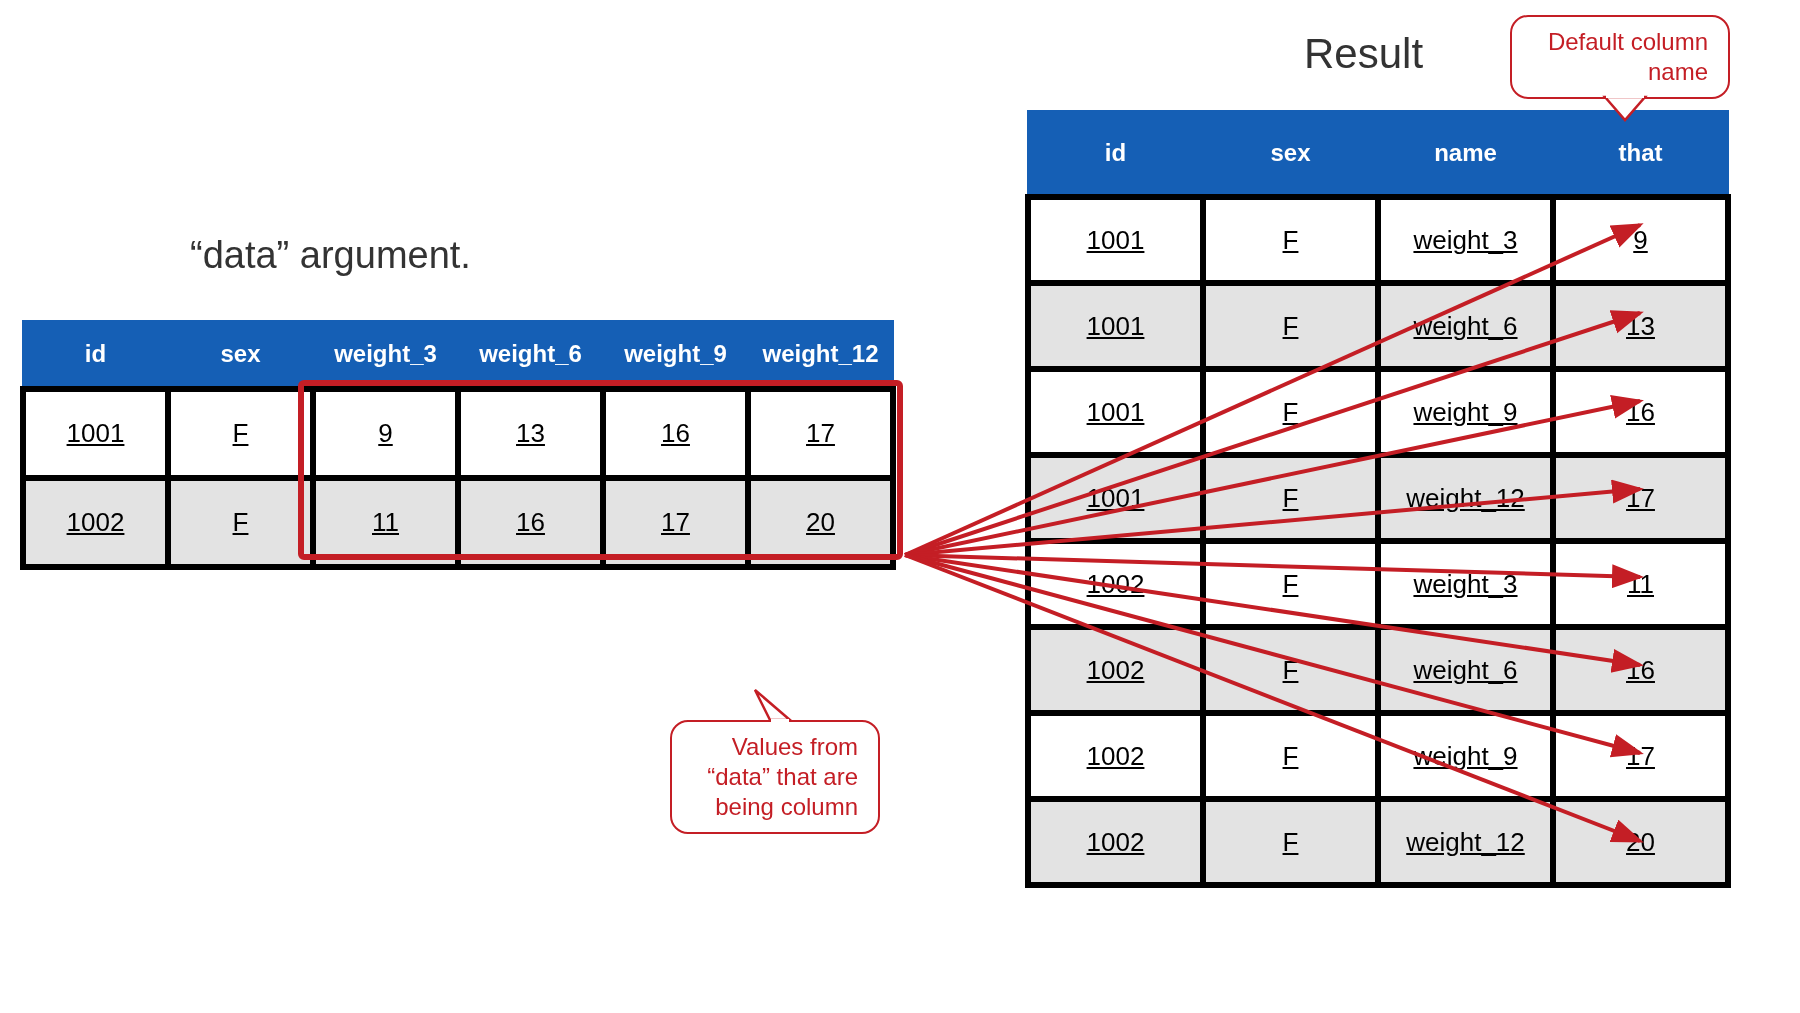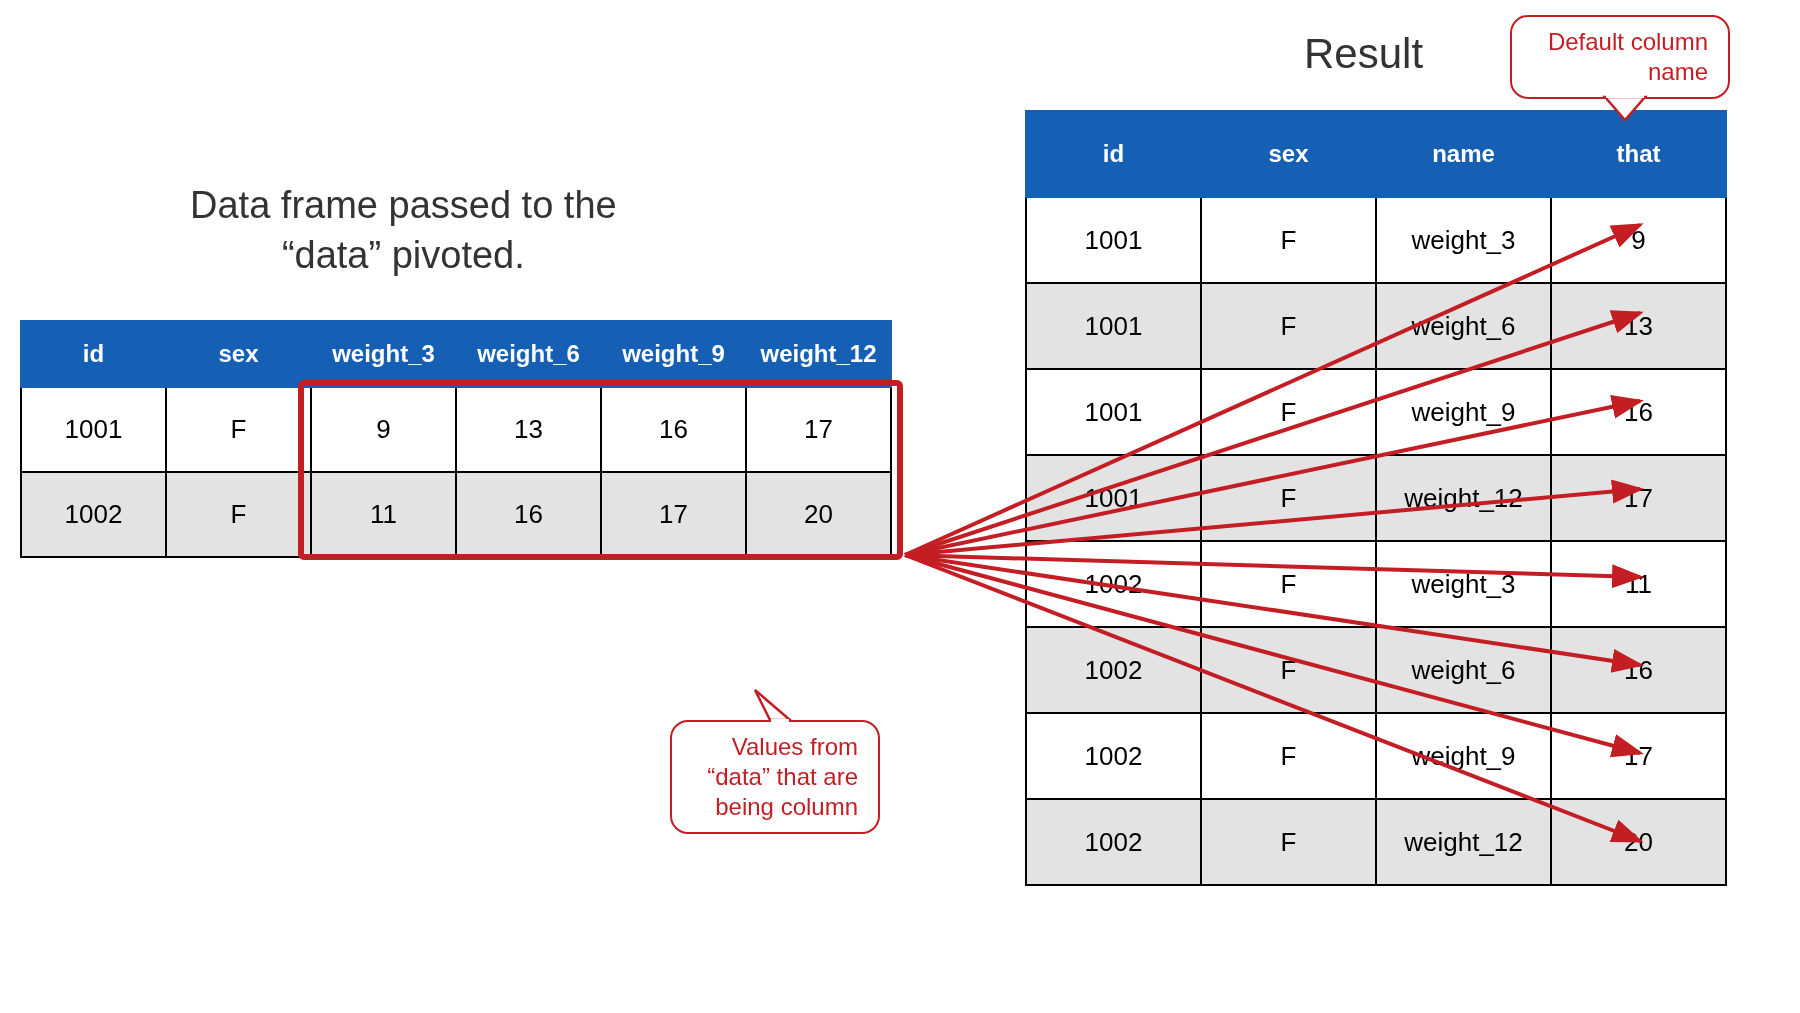--- a/index.html
+++ b/index.html
@@ -42,23 +42,24 @@
       font-weight: bold;
       font-size: 24px;
       padding: 18px 10px;
       border: 2px solid #155fb5;
       text-align: center;
     }
     .table td {
       background: #fff;
       font-size: 26px;
       padding: 26px 10px;
-      border: 2px solid #000000;
+      border: 6px solid #000000;
       text-align: center;
       color: #000;
+      text-decoration: underline;
     }
     .table tr:nth-child(even) td {
       background: #e3e3e3;
     }
     .left-table {
       left: 20px;
       top: 320px;
     }
     .left-table th, .left-table td {
       width: 145px;
@@ -96,22 +97,22 @@
       top: 0;
       width: 1800px;
       height: 1013px;
       pointer-events: none;
     }
   </style>
 </head>
 <body>
 
 <div class="left-title">
-  <span>Data frame passed to the</span><br>
-  <span>“data” pivoted.</span>
+  <br>
+  <span>“data” argument.</span>
 </div>
 
 <div class="right-title">
   <span>Result</span>
 </div>
 
 <table class="table left-table">
   <thead>
     <tr>
       <th>id</th>

